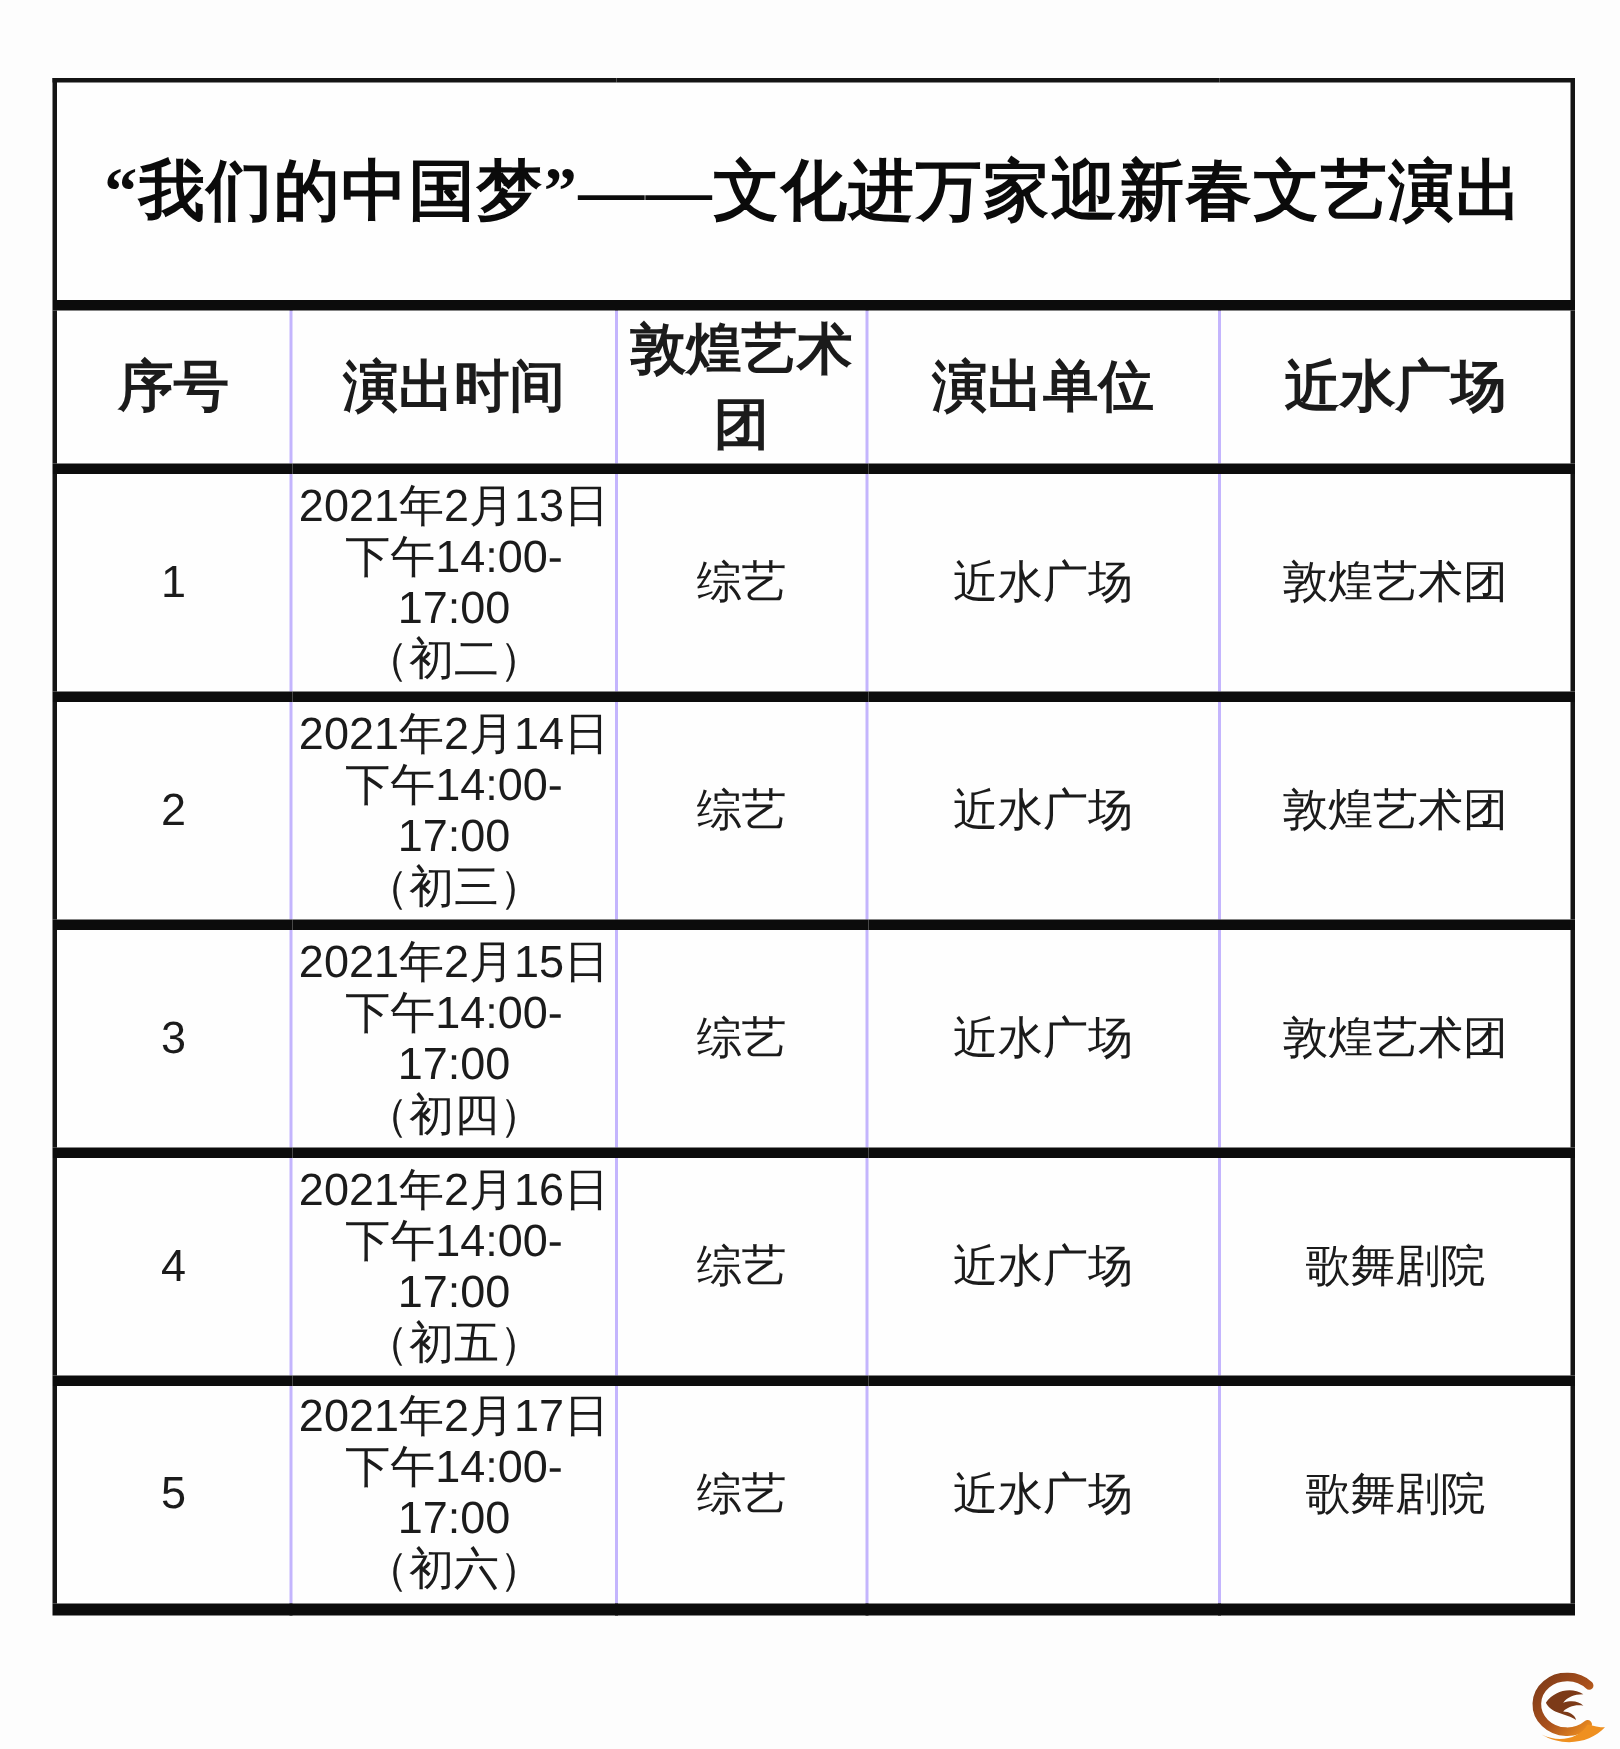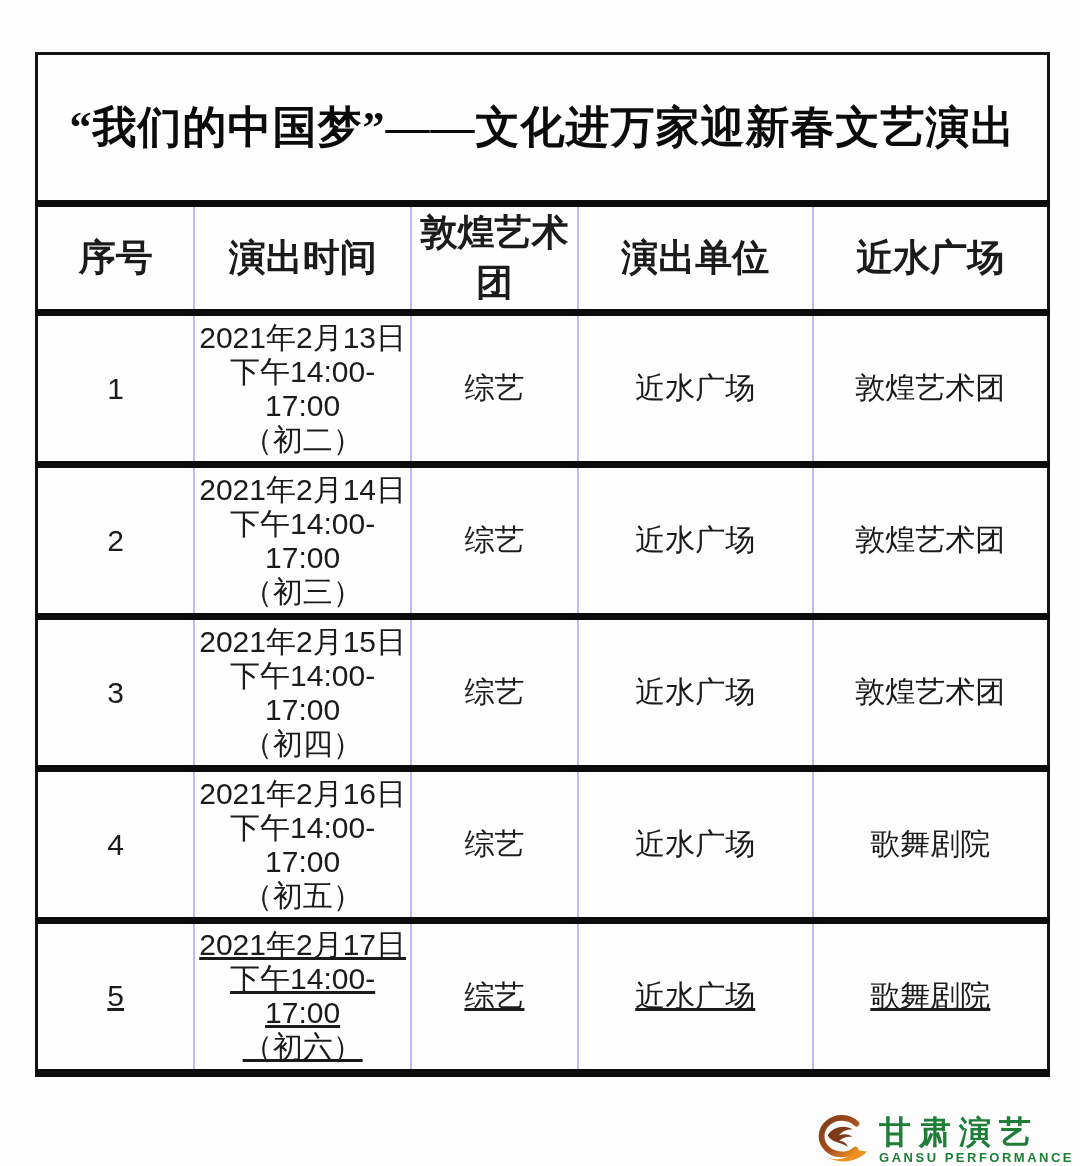--- a/index.html
+++ b/index.html
@@ -51,21 +51,21 @@
   }
   .data-row td {
     height: 152px;
     text-align: center;
     vertical-align: middle;
     font-size: 30px;
     font-weight: 500;
     color: #1b1b1b;
     border-bottom: 7px solid #0c0c0c;
   }
-  .data-row:last-child td { border-bottom: none; text-decoration: underline; }
+  .data-row:last-child td { border-bottom: none; }
   .header-row th + th, .data-row td + td { border-left: 2px solid #c4b5fd; }
 
   .cell-no { font-size: 54px; font-weight: 500; color: #111; }
   .cell-time { font-size: 24px; line-height: 34px; font-weight: 500; }
   .cell-time span { display: block; }
 
   .brand-logo {
     position: absolute;
     right: 6px; top: 1114px;
     height: 52px;
@@ -183,17 +183,13 @@
       <linearGradient id="ringGrad" x1="0" y1="0" x2="1" y2="1">
         <stop offset="0" stop-color="#7c3a18"></stop>
         <stop offset="0.55" stop-color="#a9501c"></stop>
         <stop offset="1" stop-color="#ef9020"></stop>
       </linearGradient>
     </defs>
     <path d="M45 9 A 21 19 0 1 0 44 36" fill="none" stroke="url(#ringGrad)" stroke-width="6" stroke-linecap="round"></path>
     <path d="M44 36 C 38 46 24 49 12 43 C 27 52 46 49 56 38 C 52 38 48 37 44 36 Z" fill="#ef9020"></path>
     <path d="M15 21 C 21 12 33 10 41 15 C 34 15 30 17 27 21 C 33 19 38 20 41 23 C 35 22 30 24 27 27 C 31 27 35 29 36 33 C 29 28 19 29 15 21 Z" fill="#7c3a18"></path>
   </svg>
-  <div class="brand-text">
-    <span class="brand-cn">甘肃演艺</span>
-    <span class="brand-en">GANSU PERFORMANCE</span>
-  </div>
 </div>
 
 </body></html>

